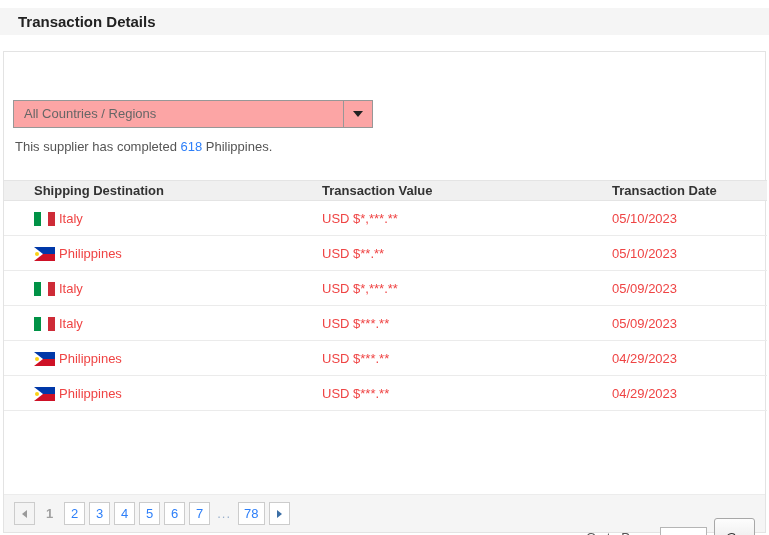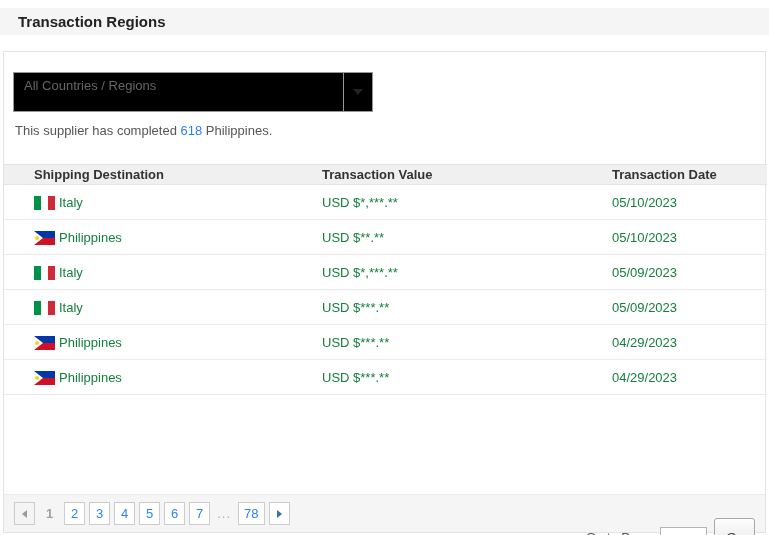--- a/index.html
+++ b/index.html
@@ -13,42 +13,42 @@
   }
 
   .panel {
     margin: 16px 3px 0 3px; height: 482px;
     border: 1px solid #e3e3e3;
     display: flex; flex-direction: column;
   }
   .panel-top { padding: 20px 9px 0 9px; }
 
   .dropdown {
-    width: 360px; height: 40px; border: 1px solid #979797;
-    display: flex; background: #000000; cursor: pointer;
+    width: 360px; height: 28px; border: 1px solid #979797;
+    display: flex; background: #fca5a5; cursor: pointer; margin-top: 28px;
   }
   .dropdown-value { flex: 1; line-height: 26px; padding-left: 10px;
     font-size: 13px; color: #666; overflow: hidden; white-space: nowrap; }
   .dropdown-btn { width: 29px; border-left: 1px solid #979797;
     display: flex; align-items: center; justify-content: center; }
   .caret-down { width: 0; height: 0;
     border-left: 5px solid transparent; border-right: 5px solid transparent;
     border-top: 6px solid #222; }
 
   .summary { margin: 11px 2px 0 2px; font-size: 13px; color: #555; }
   .summary a { color: #2d7ff9; text-decoration: none; cursor: pointer; }
 
   table { width: 100%; border-collapse: collapse; margin-top: 26px;
     font-size: 13px; table-layout: fixed; }
   col.c1 { width: 318px; } col.c2 { width: 290px; } col.c3 { width: 155px; }
   th { height: 20px; background: #f0f0f0; text-align: left;
     font-weight: bold; color: #333;
     border-top: 1px solid #e4e4e4; border-bottom: 1px solid #e4e4e4; }
   th.c1h, td.c1d { padding-left: 30px; }
-  td { height: 35px; border-bottom: 1px solid #ebebeb; color: #15803d;
+  td { height: 35px; border-bottom: 1px solid #ebebeb; color: #ef4444;
     white-space: nowrap; }
 
   .flag { display: inline-block; width: 21px; height: 14px;
     vertical-align: -3px; margin-right: 4px; position: relative; }
   .flag-it { background: linear-gradient(90deg,
     #009246 0 33%, #ffffff 33% 67%, #ce2b37 67% 100%); }
   .flag-ua { background: linear-gradient(#005bbb 0 50%, #ffd500 50% 100%); }
   .flag-lv { background: linear-gradient(#9e3039 0 40%, #ffffff 40% 60%,
     #9e3039 60% 100%); }
   .flag-ph { background: linear-gradient(#0038a8 0 50%, #ce1126 50% 100%); }
@@ -87,21 +87,21 @@
     font-family: "Liberation Sans", sans-serif; }
   .go-btn { margin-left: 7px; height: 40px; padding: 0 11px;
     border: 1px solid #a8a8a8; border-radius: 3px;
     background: linear-gradient(#fdfdfd, #e2e2e2);
     font-size: 13px; color: #333; cursor: pointer;
     font-family: "Liberation Sans", sans-serif; font-style: italic; }
 </style>
 </head>
 <body>
 
-<div class="title-bar">Transaction Regions</div>
+<div class="title-bar">Transaction Details</div>
 
 <div class="panel">
   <div class="panel-top">
 
     <div class="dropdown">
       <div class="dropdown-value">All Countries / Regions</div>
       <div class="dropdown-btn">
         <span class="caret-down"></span>
       </div>
     </div>

